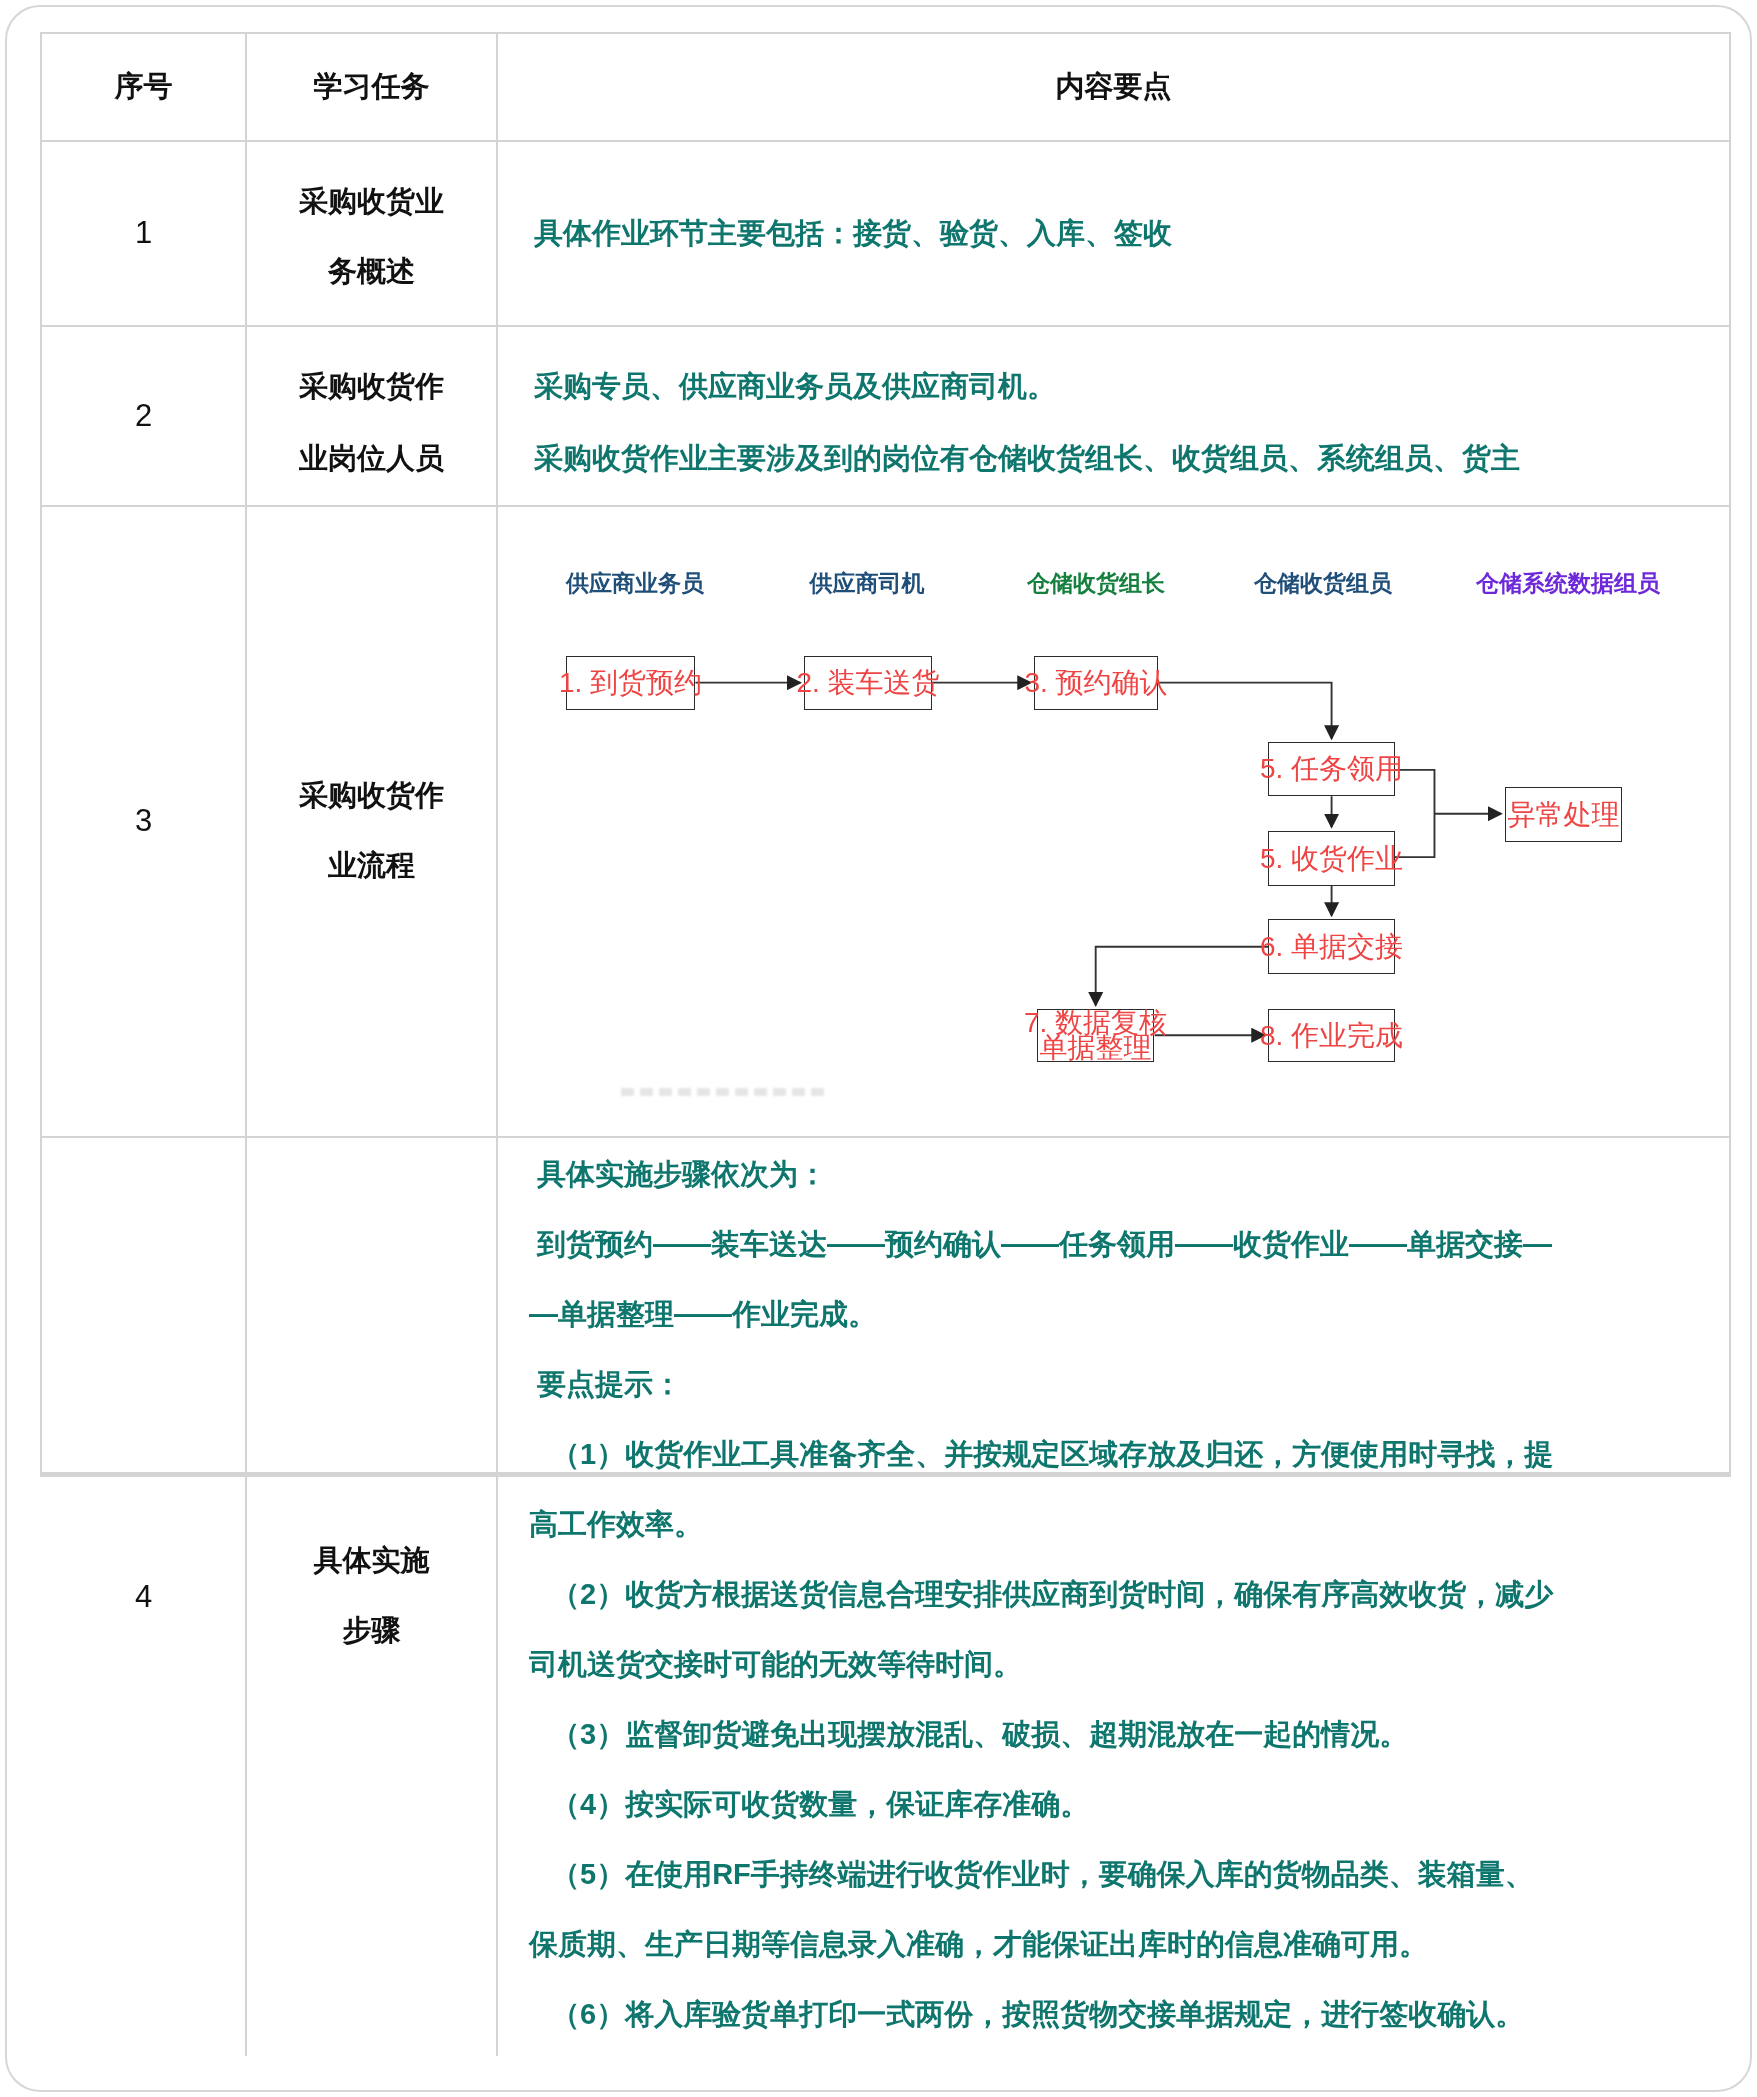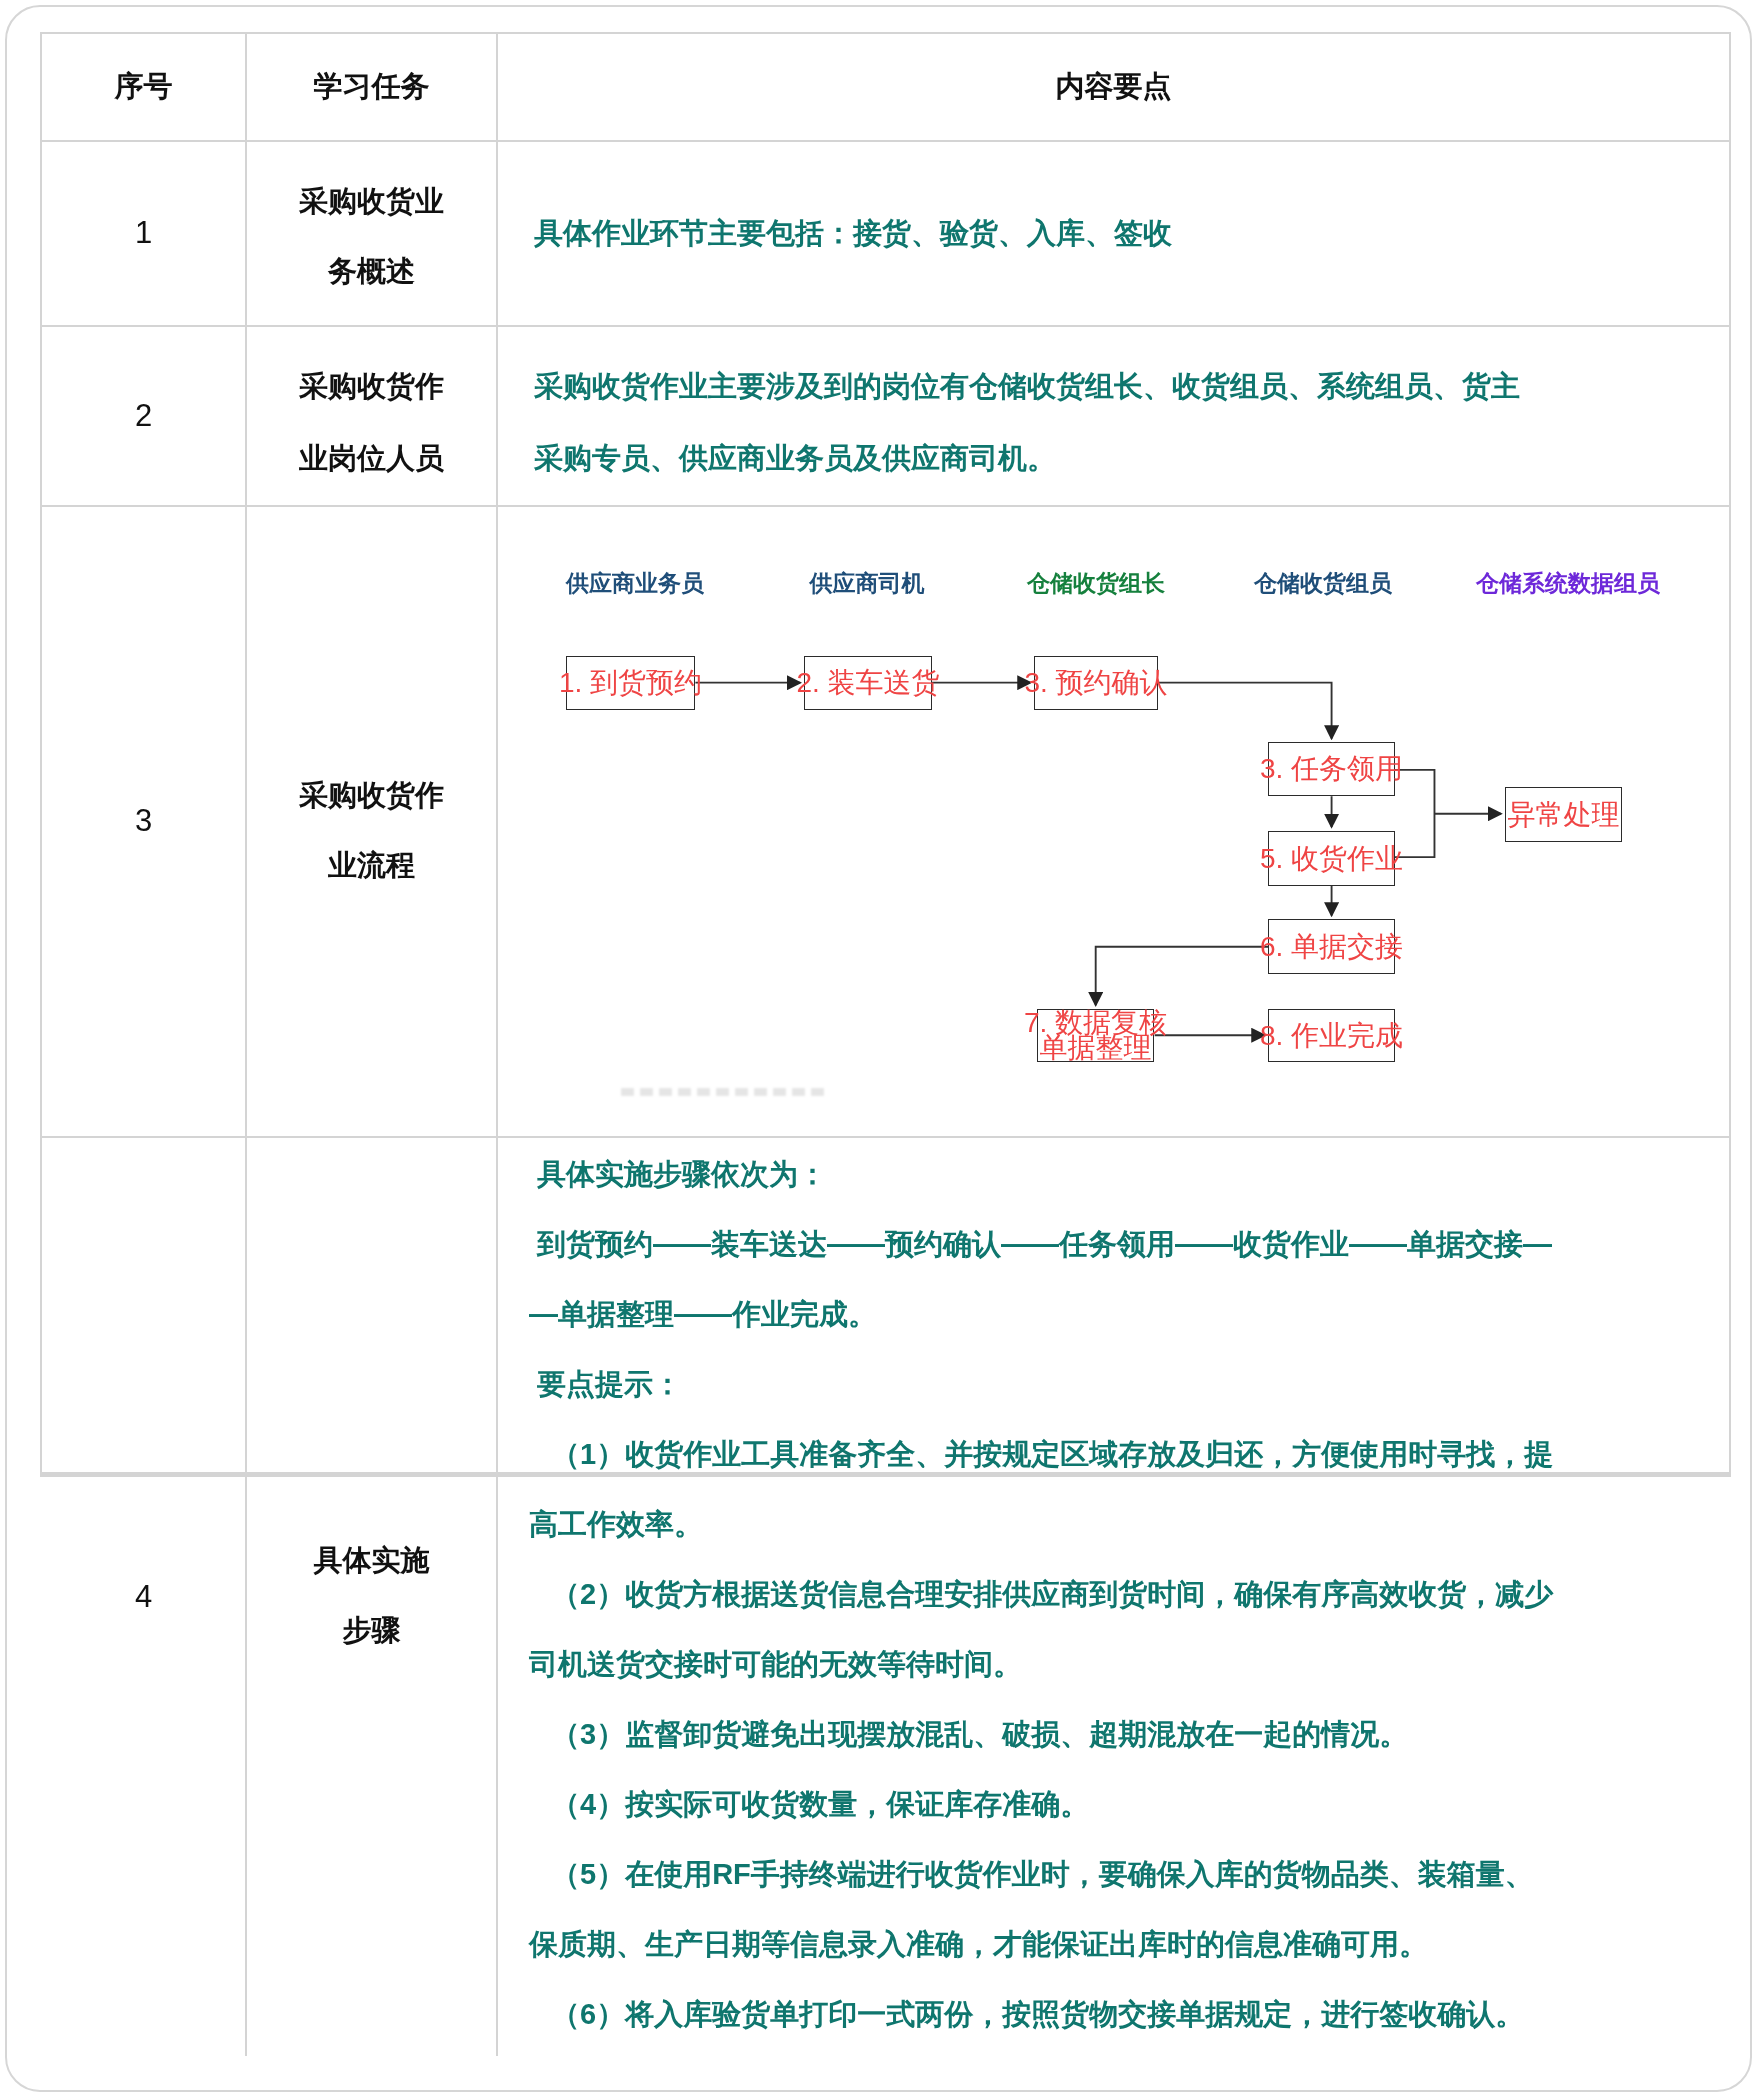--- a/index.html
+++ b/index.html
@@ -90,22 +90,22 @@
       </div>
     </div>
 
     <div class="row r2">
       <div class="c1 numcell">2</div>
       <div class="c2">
         <div class="tline">采购收货作</div>
         <div class="tline">业岗位人员</div>
       </div>
       <div class="c3">
+        <div class="cline pl58">采购专员、供应商业务员及供应商司机。</div>
         <div class="cline pl58">采购收货作业主要涉及到的岗位有仓储收货组长、收货组员、系统组员、货主</div>
-        <div class="cline pl58">采购专员、供应商业务员及供应商司机。</div>
       </div>
     </div>
 
     <div class="row r3">
       <div class="c1 numcell">3</div>
       <div class="c2">
         <div class="tline">采购收货作</div>
         <div class="tline">业流程</div>
       </div>
       <div class="c3">
@@ -130,21 +130,21 @@
             <path d="M1328,603 L1328,651" stroke="#333" stroke-width="3" fill="none" marker-end="url(#ah)"></path>
             <path d="M1429,419 L1492,419 L1492,558 L1429,558" stroke="#333" stroke-width="3" fill="none"></path>
             <path d="M1492,489 L1598,489" stroke="#333" stroke-width="3" fill="none" marker-end="url(#ah)"></path>
             <path d="M1227,701 L952,701 L952,794" stroke="#333" stroke-width="3" fill="none" marker-end="url(#ah)"></path>
             <path d="M1046,842 L1221,842" stroke="#333" stroke-width="3" fill="none" marker-end="url(#ah)"></path>
           </svg>
 
           <div class="fbox" style="left:68px;top:149px;width:129px;height:54px;">1. 到货预约</div>
           <div class="fbox" style="left:306px;top:149px;width:128px;height:54px;">2. 装车送货</div>
           <div class="fbox" style="left:536px;top:149px;width:124px;height:54px;">3. 预约确认</div>
-          <div class="fbox" style="left:770px;top:235px;width:127px;height:54px;">3. 任务领用</div>
+          <div class="fbox" style="left:770px;top:235px;width:127px;height:54px;">5. 任务领用</div>
           <div class="fbox" style="left:770px;top:324px;width:127px;height:55px;">5. 收货作业</div>
           <div class="fbox" style="left:770px;top:412px;width:127px;height:55px;">6. 单据交接</div>
           <div class="fbox" style="left:539px;top:502px;width:117px;height:53px;">
             <div>7. 数据复核</div>
             <div>单据整理</div>
           </div>
           <div class="fbox" style="left:770px;top:502px;width:127px;height:53px;">8. 作业完成</div>
           <div class="fbox" style="left:1007px;top:280px;width:117px;height:55px;">异常处理</div>
 
           <div class="wmark"></div>

